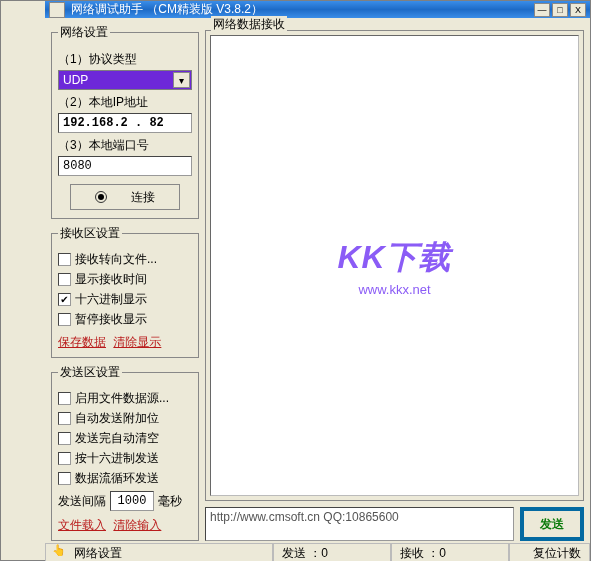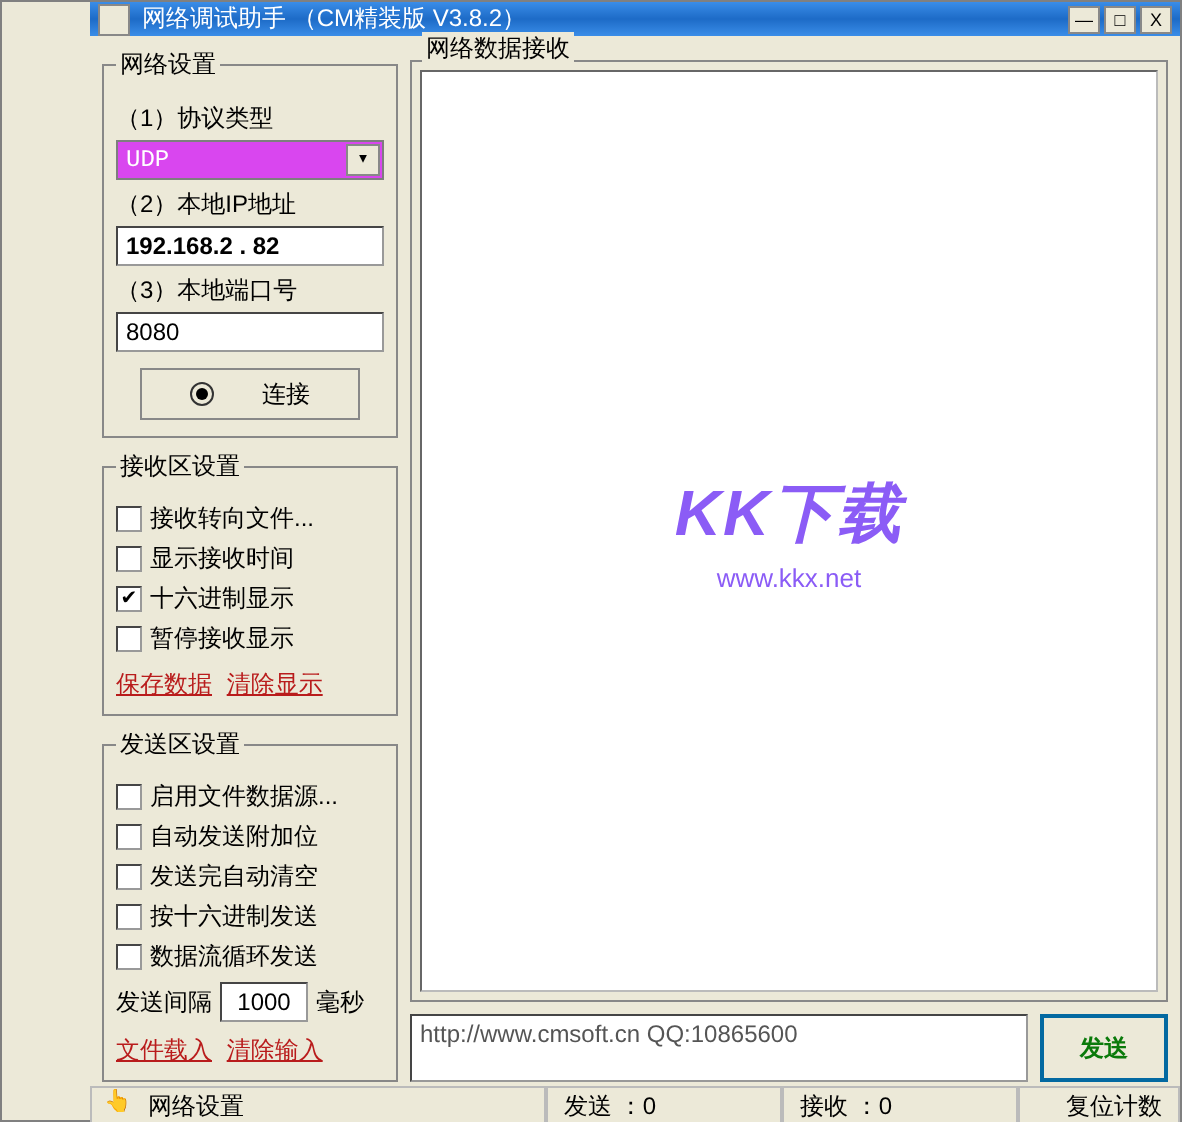--- a/index.html
+++ b/index.html
@@ -8,44 +8,44 @@
 .titlebar { height: 22px; background: linear-gradient(to bottom, #3a8de8, #1d6bc7, #3a8de8); display: flex; align-items: center; padding: 0 4px; color: #fff; }
 .titlebar .sys-icon { width: 16px; height: 16px; margin-right: 6px; background: #ece9d8; border: 1px solid #888; }
 .titlebar .title { flex: 1; font-weight: normal; font-size: 12px; }
 .titlebar .tb-btn { width: 16px; height: 14px; margin-left: 2px; background: #ece9d8; border: 1px solid #888; font-size: 9px; line-height: 12px; text-align: center; color: #000; }
 .client { flex: 1; display: flex; padding: 6px 6px 2px 6px; gap: 6px; }
 .left-col { width: 148px; display: flex; flex-direction: column; gap: 6px; }
 .right-col { flex: 1; display: flex; flex-direction: column; }
 fieldset { border: 1px solid #888; padding: 6px 6px; }
 legend { font-size: 12px; padding: 0 2px; }
 .field-label { margin: 4px 0 2px 0; }
-.select { width: 100%; height: 20px; background: #d946ef; color: #fff; border: 1px solid #7e7e7e; position: relative; font-family: Liberation Mono, monospace; }
+.select { width: 100%; height: 20px; background: #6d28d9; color: #fff; border: 1px solid #7e7e7e; position: relative; }
 .select .sel-text { position: absolute; left: 4px; top: 2px; }
 .select .sel-btn { position: absolute; right: 1px; top: 1px; bottom: 1px; width: 17px; background: #ece9d8; border: 1px solid #888; display: flex; align-items: center; justify-content: center; }
 .select .sel-btn::after { content: "▾"; font-size: 10px; color: #000; }
-.textbox { width: 100%; height: 20px; border: 1px inset #999; background: #fff; padding: 2px 4px; font-family: Liberation Sans, sans-serif; font-size: 12px; }
+.textbox { width: 100%; height: 20px; border: 1px inset #999; background: #fff; padding: 2px 4px; font-family: Liberation Mono, monospace; font-size: 12px; }
 .btn { height: 26px; border: 1px solid #888; background: #ece9d8; display: flex; align-items: center; justify-content: center; width: 110px; margin: 8px auto 2px auto; gap: 16px; }
 .btn .radio-dot { width: 12px; height: 12px; border-radius: 50%; border: 1px solid #333; margin-right: 8px; position: relative; }
 .btn .radio-dot::after { content: ""; position: absolute; inset: 2px; border-radius: 50%; background: #000; }
 .cb-row { display: flex; align-items: center; margin: 3px 0; gap: 4px; }
 .checkbox { width: 13px; height: 13px; border: 1px inset #999; background: #fff; font-size: 10px; line-height: 11px; text-align: center; color: #000; }
 .links-row { margin-top: 6px; }
 .link { color: #b91c1c; text-decoration: underline; cursor: pointer; margin-right: 4px; }
 .interval-row { display: flex; align-items: center; gap: 4px; margin: 4px 0; }
 .interval-row .textbox { width: 44px; text-align: center; }
 .rx-area { flex: 1; border: 1px solid #888; position: relative; margin-top: 6px; }
 .rx-wrap { position: relative; }
 .rx-wrap legend { position: absolute; top: -8px; left: 6px; background: #ece9d8; padding: 0 2px; z-index: 2; }
 .rx-inner { position: absolute; inset: 4px; background: #fff; border: 1px inset #bbb; overflow: hidden; }
 .watermark { position: absolute; left: 50%; top: 50%; transform: translate(-50%, -50%); text-align: center; color: #8b5cf6; font-family: Arial, sans-serif; }
 .watermark .wm1 { font-size: 32px; font-weight: bold; font-style: italic; letter-spacing: 1px; }
 .watermark .wm2 { font-size: 13px; margin-top: 2px; }
 .bottom-row { display: flex; gap: 6px; margin-top: 6px; height: 34px; }
 .send-input { flex: 1; border: 1px inset #999; background: #fff; padding: 2px 4px; font-size: 12px; color: #555; }
-.send-btn { width: 64px; border: 2px solid #0369a1; background: #ece9d8; color: #0a7a0a; font-weight: bold; display: flex; align-items: center; justify-content: center; }
+.send-btn { width: 64px; border: 4px solid #0369a1; background: #ece9d8; color: #0a7a0a; font-weight: bold; display: flex; align-items: center; justify-content: center; }
 .statusbar { height: 20px; border-top: 1px solid #bbb; display: flex; align-items: stretch; background: #ece9d8; }
 .status-cell { border: 1px solid #bbb; border-top: none; padding: 2px 8px; display: flex; align-items: center; }
 .sc-left { width: 228px; }
 .sc-mid { width: 118px; }
 .sc-right { flex: 1; justify-content: flex-end; }
 .status-icon { width: 14px; height: 12px; margin-right: 6px; position: relative; }
 .status-icon::before { content: "👆"; font-size: 11px; color: #c9a227; position: absolute; left: -2px; top: -3px; }
 </style>
 </head>
 <body>

